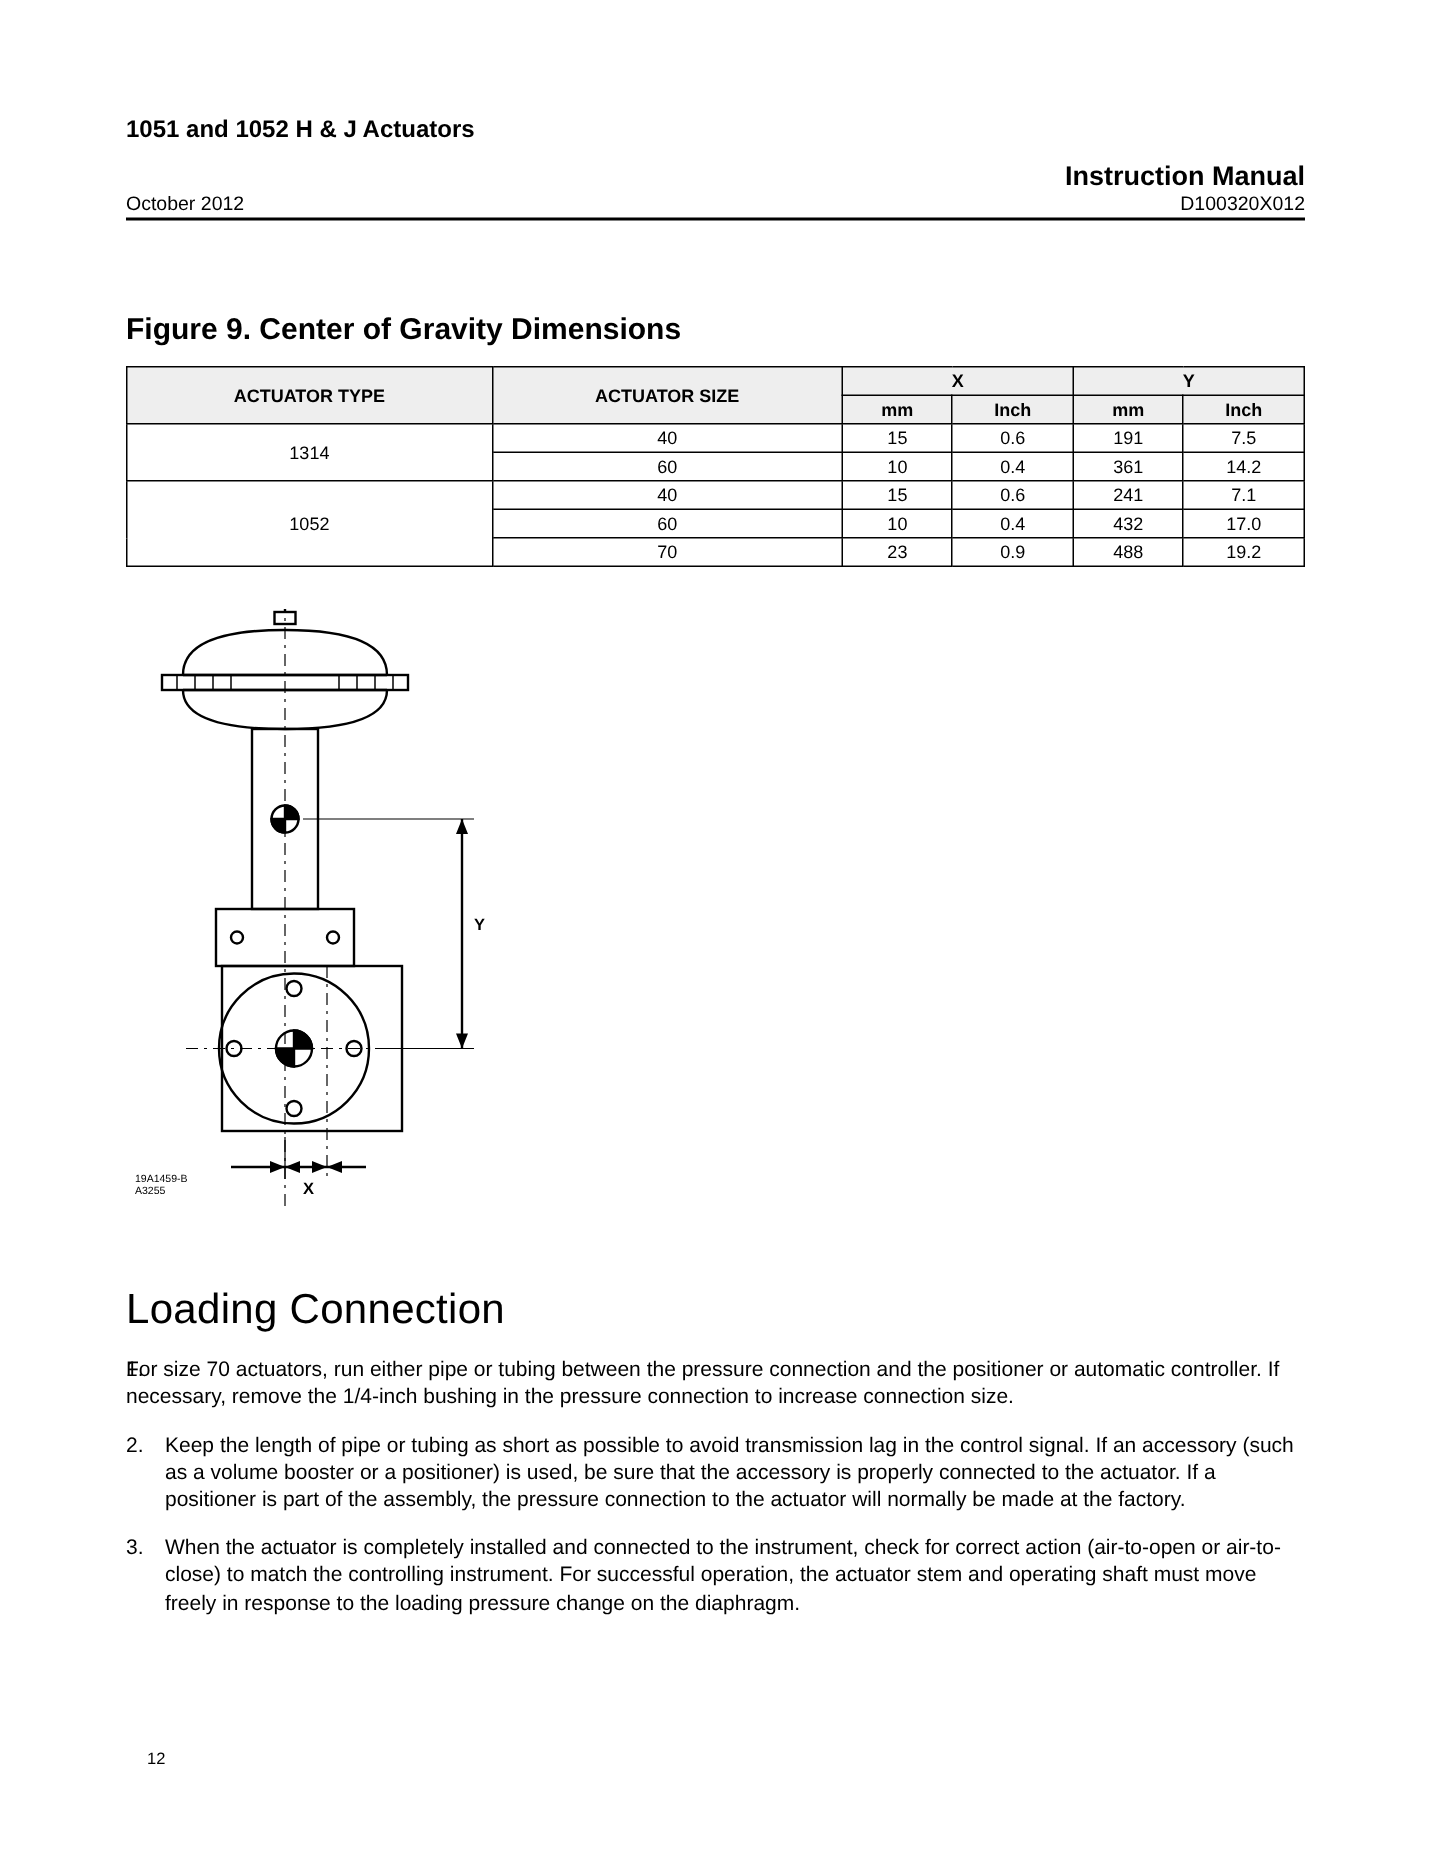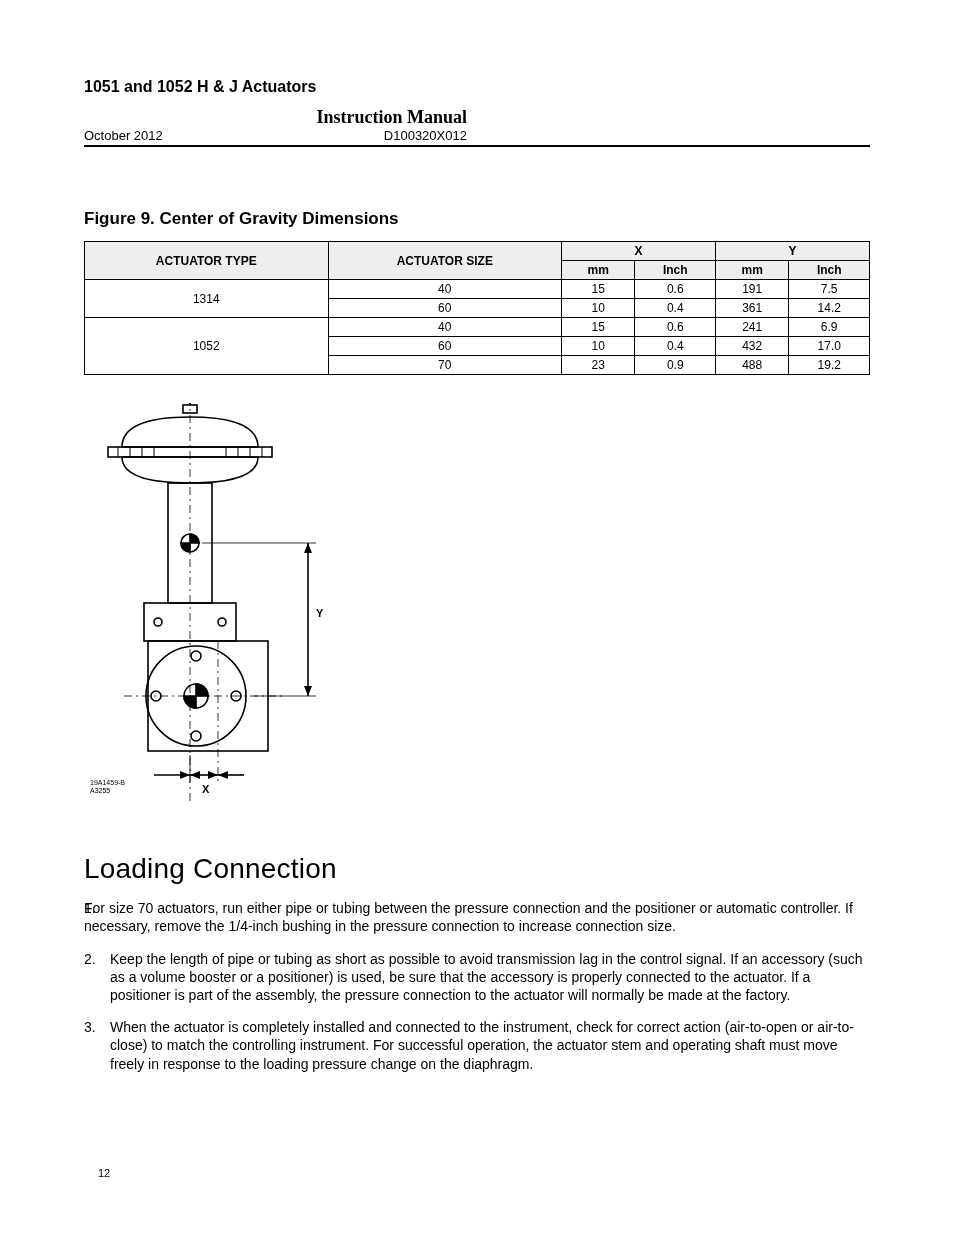--- a/index.html
+++ b/index.html
@@ -14,20 +14,21 @@
   }
   .page {
     box-sizing: border-box;
     width: 954px;
     height: 1235px;
     padding: 78px 84px 60px 84px;
     position: relative;
   }
   .header {
     display: flex;
+    justify-content: space-between;
     align-items: flex-end;
     border-bottom: 2px solid #000;
     padding-bottom: 2px;
   }
   .header-left .title {
     font-weight: 700;
     font-size: 16px;
     line-height: 1.1;
   }
   .header-left .date {
@@ -35,29 +36,28 @@
     line-height: 1.2;
     margin-top: 32px;
   }
   .header-right {
     text-align: right;
   }
   .header-right .manual {
     font-weight: 700;
     font-size: 18px;
     line-height: 1.1;
-    font-family: Liberation Serif, serif;
   }
   .header-right .docnum {
     font-size: 13px;
     line-height: 1.2;
   }
   .fig-caption {
     font-weight: 600;
-    font-size: 17px;
+    font-size: 20px;
     margin-top: 62px;
     margin-bottom: 12px;
   }
   table.data {
     border-collapse: collapse;
     width: 100%;
     font-size: 12px;
     padding-left: 31px;
   }
   table.data th, table.data td {
@@ -165,21 +165,21 @@
         <td>0.4</td>
         <td>361</td>
         <td>14.2</td>
       </tr>
       <tr>
         <td rowspan="3">1052</td>
         <td>40</td>
         <td>15</td>
         <td>0.6</td>
         <td>241</td>
-        <td>6.9</td>
+        <td>7.1</td>
       </tr>
       <tr>
         <td>60</td>
         <td>10</td>
         <td>0.4</td>
         <td>432</td>
         <td>17.0</td>
       </tr>
       <tr>
         <td>70</td>

